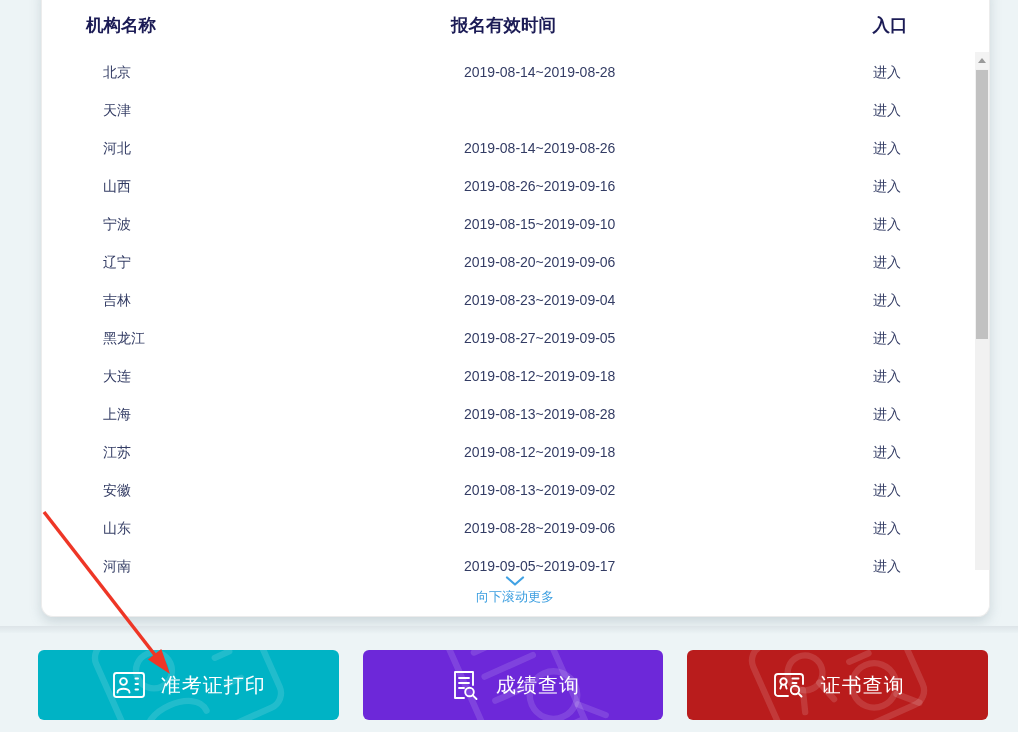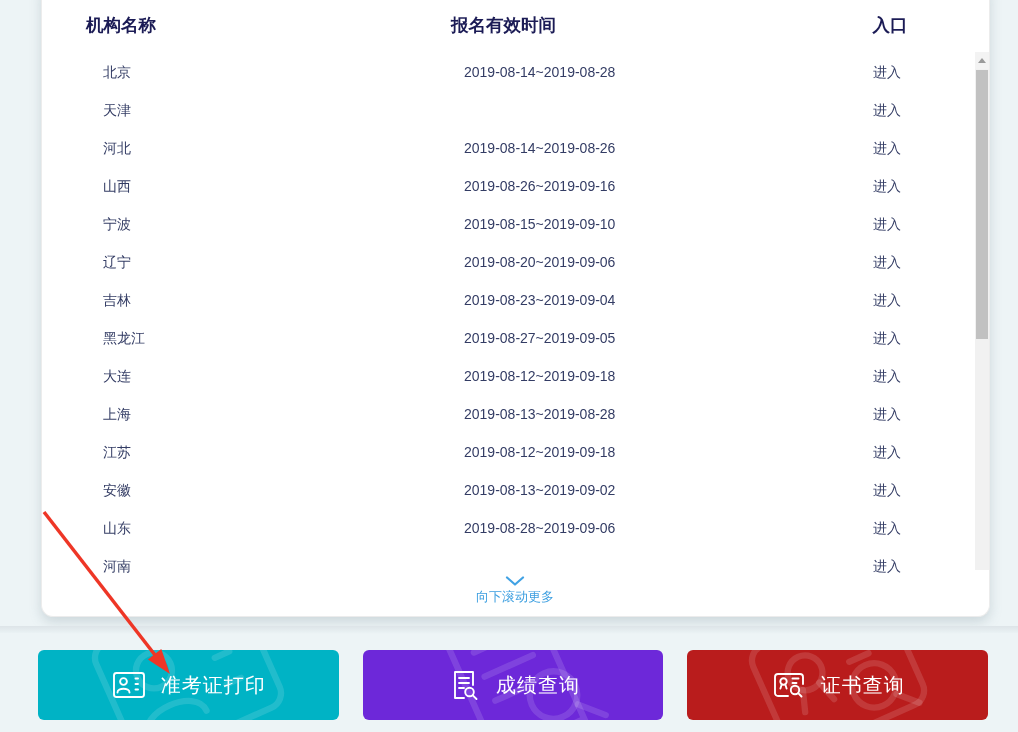--- a/index.html
+++ b/index.html
@@ -158,20 +158,21 @@
       </div>
 
       <div class="row">
         <span class="cell c-name">山东</span>
         <span class="cell c-time">2019-08-28~2019-09-06</span>
         <span class="cell c-entry">进入</span>
       </div>
 
       <div class="row">
         <span class="cell c-name">河南</span>
+        <span class="cell c-time">2019-09-05~2019-09-17</span>
         <span class="cell c-entry">进入</span>
       </div>
     </div>
 
     <div class="scrollbar">
       <div class="scroll-up">
         <svg width="8" height="5" viewBox="0 0 8 5">
           <polygon points="4,0 8,5 0,5" fill="#9a9a9a"></polygon>
         </svg>
       </div>

